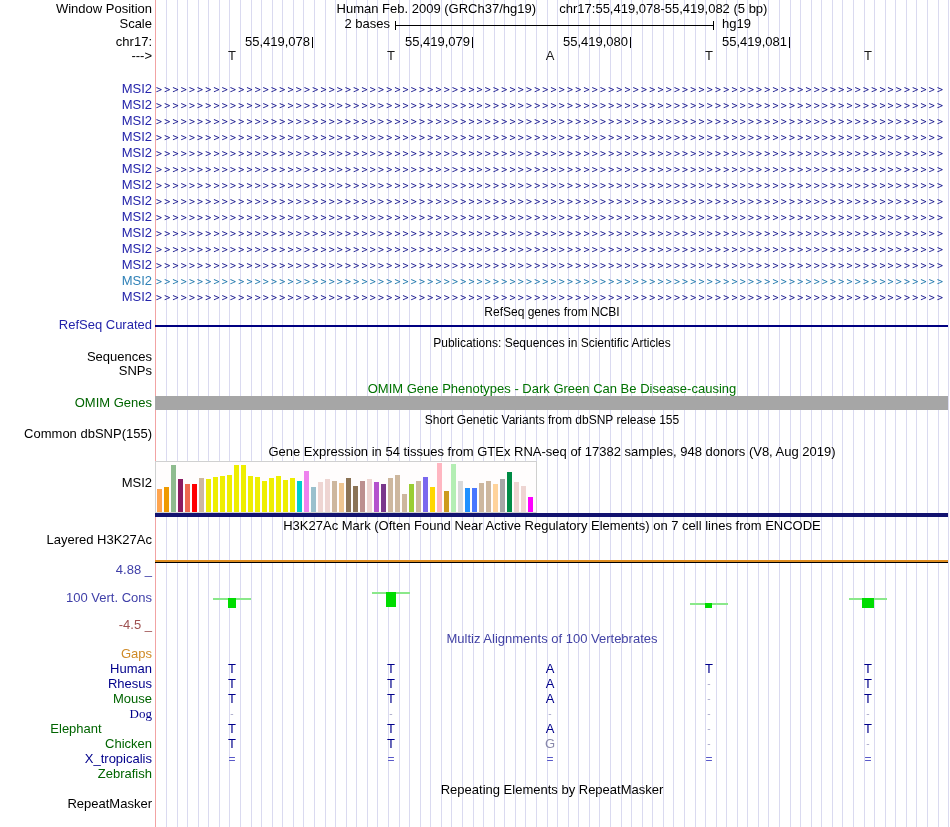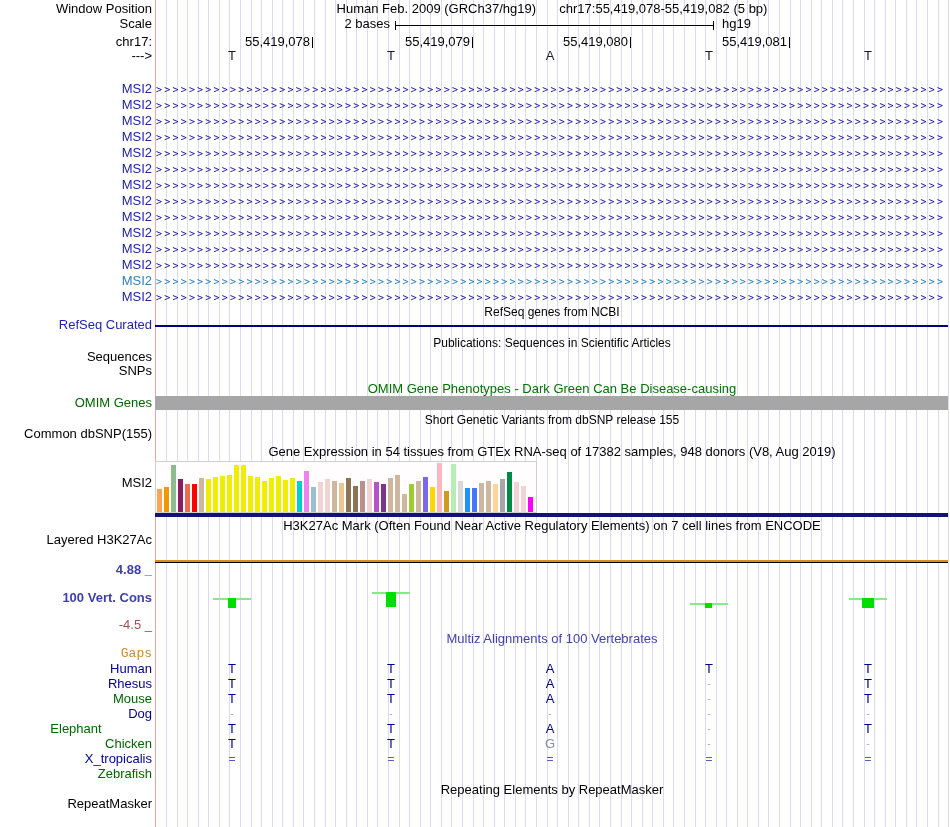--- a/index.html
+++ b/index.html
@@ -3,22 +3,22 @@
 <meta charset="utf-8">
 <style>
   html,body{margin:0;padding:0;background:#fff;}
   #canvas{position:relative;width:950px;height:827px;background:#fff;overflow:hidden;
           font-family:"Liberation Sans",sans-serif;font-size:13px;color:#000;}
   .grid{position:absolute;top:0;bottom:0;width:1px;background:#dadaf0;}
   .pinkline{position:absolute;top:0;bottom:0;left:155px;width:1px;background:#f2a3a3;}
   .lbl{position:absolute;left:0;width:152px;text-align:right;height:14px;line-height:14px;white-space:nowrap;}
   .ctr{position:absolute;left:156px;width:792px;text-align:center;height:14px;line-height:14px;white-space:nowrap;}
   .blue{color:#2323aa;} .teal{color:#2f81b7;} .green{color:#006400;} .navy{color:#00008b;}
-  .orange{color:#cf8a27;font-family:Liberation Mono, monospace;} .titleblue{color:#4343a5;} .omimgreen{color:#007200;}
-  .maxlbl{color:#3f3fa8;font-weight:bold;} .minlbl{color:#9e5151;}
+  .orange{color:#cf8a27;} .titleblue{color:#4343a5;} .omimgreen{color:#007200;}
+  .maxlbl{color:#3f3fa8;} .minlbl{color:#9e5151;}
   .small{font-size:12px;}
   .arrows{position:absolute;left:156px;width:792px;height:14px;line-height:13px;overflow:hidden;
           font-family:"DejaVu Sans Mono",monospace;font-size:10px;letter-spacing:2.2px;white-space:nowrap;}
   .arrows.navyrow{color:#14148c;} .arrows.tealrow{color:#2279ad;}
   .hline{position:absolute;left:155px;width:793px;}
   .tickwrap{position:absolute;top:35px;width:120px;text-align:right;height:14px;line-height:13px;}
   .tickmark{display:inline-block;width:1px;height:11px;background:#000;margin-left:2px;vertical-align:-2px;}
   .basecell{position:absolute;width:24px;text-align:center;height:14px;line-height:14px;color:#1a1a1a;}
   .scalebar{position:absolute;top:21px;height:9px;border-left:1px solid #000;border-right:1px solid #000;}
   .scalebar>span{position:absolute;left:0;right:0;top:4px;height:1px;background:#000;}
@@ -286,21 +286,21 @@
       <div class="alncell" style="left: 379px; top: 677px;">T</div>
       <div class="alncell" style="left: 538px; top: 677px;">A</div>
       <div class="alncell dash" style="left: 697px; top: 677px;">-</div>
       <div class="alncell" style="left: 856px; top: 677px;">T</div>
       <div class="lbl green" style="top: 692px;">Mouse</div>
       <div class="alncell" style="left: 220px; top: 692px;">T</div>
       <div class="alncell" style="left: 379px; top: 692px;">T</div>
       <div class="alncell" style="left: 538px; top: 692px;">A</div>
       <div class="alncell dash" style="left: 697px; top: 692px;">-</div>
       <div class="alncell" style="left: 856px; top: 692px;">T</div>
-      <div class="lbl navy" style="top: 707px;">Dog</div>
+      <div class="lbl navy" style="top: 707px; font-family: Liberation Serif, serif;">Dog</div>
       <div class="alncell dash" style="left: 220px; top: 707px;">-</div>
       <div class="alncell dash" style="left: 379px; top: 707px;">-</div>
       <div class="alncell dash" style="left: 538px; top: 707px;">-</div>
       <div class="alncell dash" style="left: 697px; top: 707px;">-</div>
       <div class="alncell dash" style="left: 856px; top: 707px;">-</div>
       <div class="lbl green" style="top: 722px; text-align: center;">Elephant</div>
       <div class="alncell" style="left: 220px; top: 722px;">T</div>
       <div class="alncell" style="left: 379px; top: 722px;">T</div>
       <div class="alncell" style="left: 538px; top: 722px;">A</div>
       <div class="alncell dash" style="left: 697px; top: 722px;">-</div>

